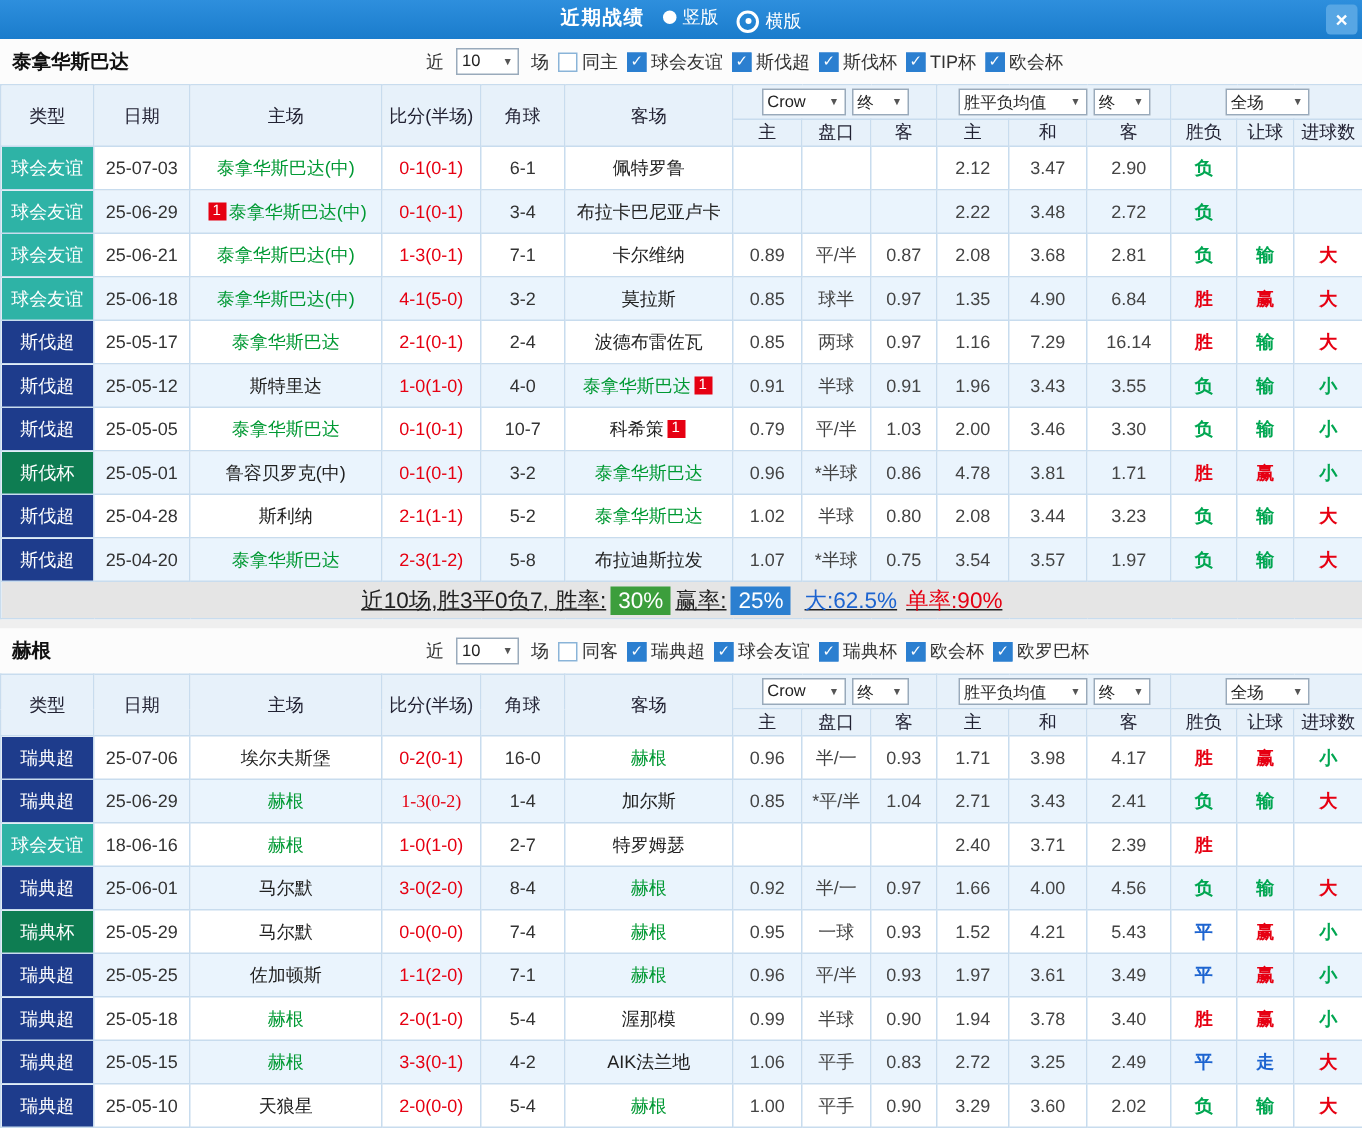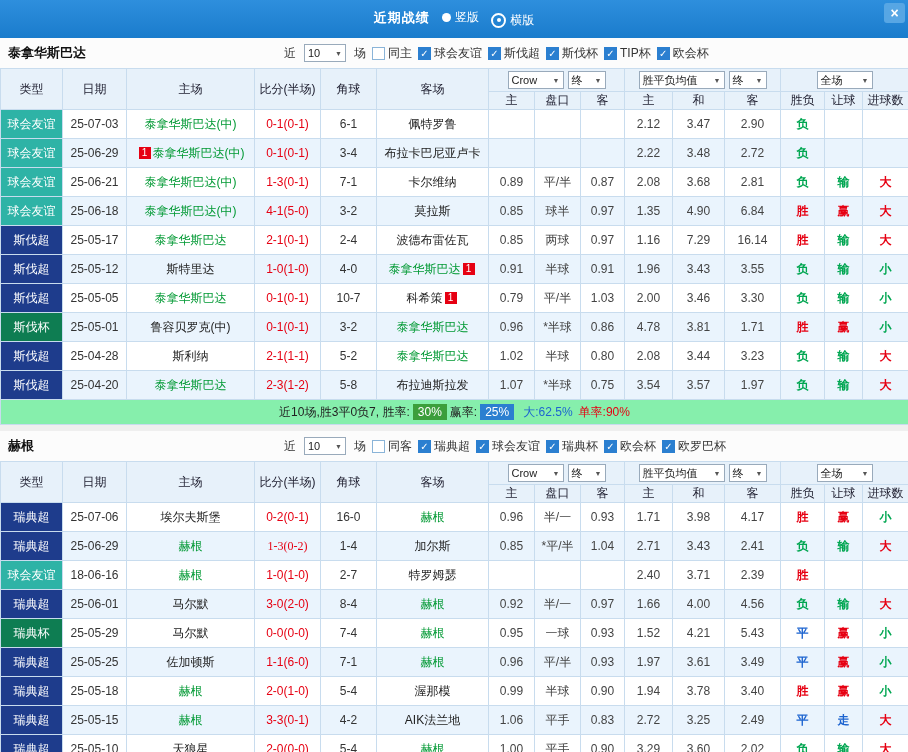--- a/index.html
+++ b/index.html
@@ -1,19 +1,19 @@
 <!DOCTYPE html>
 <html><head>
 <meta charset="utf-8">
 <style>
   html,body{margin:0;padding:0;}
   body{width:908px;height:752px;overflow:hidden;background:#fff;color:#222;
        font-family:"Liberation Sans","DejaVu Sans",sans-serif;font-size:12px;}
   
-  .topbar{height:38px;background:linear-gradient(180deg,#2e8fdd,#1a7ccc);display:flex;
+  .topbar{height:26px;background:linear-gradient(180deg,#2e8fdd,#1a7ccc);display:flex;
           align-items:center;justify-content:center;position:relative;color:#fff;}
   .topbar-title{font-weight:bold;font-size:13px;letter-spacing:1px;}
   .radio{display:inline-flex;align-items:center;gap:4px;margin-left:9px;cursor:pointer;}
   .radio-dot{width:9px;height:9px;background:#fff;border-radius:50%;display:inline-block;}
   .radio-ring{width:11px;height:11px;border:2px solid #fff;border-radius:50%;
               display:inline-flex;align-items:center;justify-content:center;box-sizing:content-box;}
   .radio-ring::after{content:"";width:4px;height:4px;background:#fff;border-radius:50%;}
   .close-btn{position:absolute;right:3px;top:3px;width:21px;height:20px;background:#57a6e4;
              border-radius:3px;display:flex;align-items:center;justify-content:center;
              font-size:14px;font-weight:bold;cursor:pointer;}
@@ -41,21 +41,21 @@
   tbody td{height:28px;font-size:12px;}
   tbody tr:nth-child(even){background:#eaf4fd;}
   .type-cell{color:#fff;}
   .date-cell{color:#333;}
   .team-link{cursor:pointer;color:#222;}
   .card-badge{display:inline-block;min-width:10px;height:12px;line-height:12px;background:#e60012;
               color:#fff;font-size:10px;margin:0 2px;padding:0 1px;vertical-align:middle;}
   .corner-cell{color:#333;}
   .odds-cell{color:#444;}
   .outcome-cell{font-weight:bold;}
-  .summary-cell{height:24px;background:#86efac;font-size:12px;color:#222;}
+  .summary-cell{height:24px;background:#e5e5e5;font-size:15px;color:#222;text-decoration:underline;}
   .pct{color:#fff;padding:1px 5px;margin:0 3px;display:inline-block;}
   .sum-extra{margin-left:6px;}
 </style>
 </head>
 <body>
 
 <header class="topbar">
   <div class="topbar-center">
     <span class="topbar-title">近期战绩</span>
     <span class="radio">
@@ -519,21 +519,21 @@
             <td class="odds-cell">4.21</td>
             <td class="odds-cell">5.43</td>
             <td class="outcome-cell" style="color: rgb(29, 100, 208);">平</td>
             <td class="outcome-cell" style="color: rgb(230, 0, 18);">赢</td>
             <td class="outcome-cell" style="color: rgb(0, 166, 81);">小</td>
           </tr>
           <tr>
             <td class="type-cell" style="background: rgb(30, 60, 140);">瑞典超</td>
             <td class="date-cell">25-05-25</td>
             <td class="team-cell"><span class="team-link">佐加顿斯</span></td>
-            <td class="score-cell" style="color: rgb(230, 0, 18);">1-1(6-0)</td>
+            <td class="score-cell" style="color: rgb(230, 0, 18);">1-1(2-0)</td>
             <td class="corner-cell">7-1</td>
             <td class="team-cell"><span class="team-link" style="color: rgb(0, 153, 51);">赫根</span></td>
             <td class="odds-cell">0.96</td>
             <td class="odds-cell">平/半</td>
             <td class="odds-cell">0.93</td>
             <td class="odds-cell">1.97</td>
             <td class="odds-cell">3.61</td>
             <td class="odds-cell">3.49</td>
             <td class="outcome-cell" style="color: rgb(29, 100, 208);">平</td>
             <td class="outcome-cell" style="color: rgb(230, 0, 18);">赢</td>

